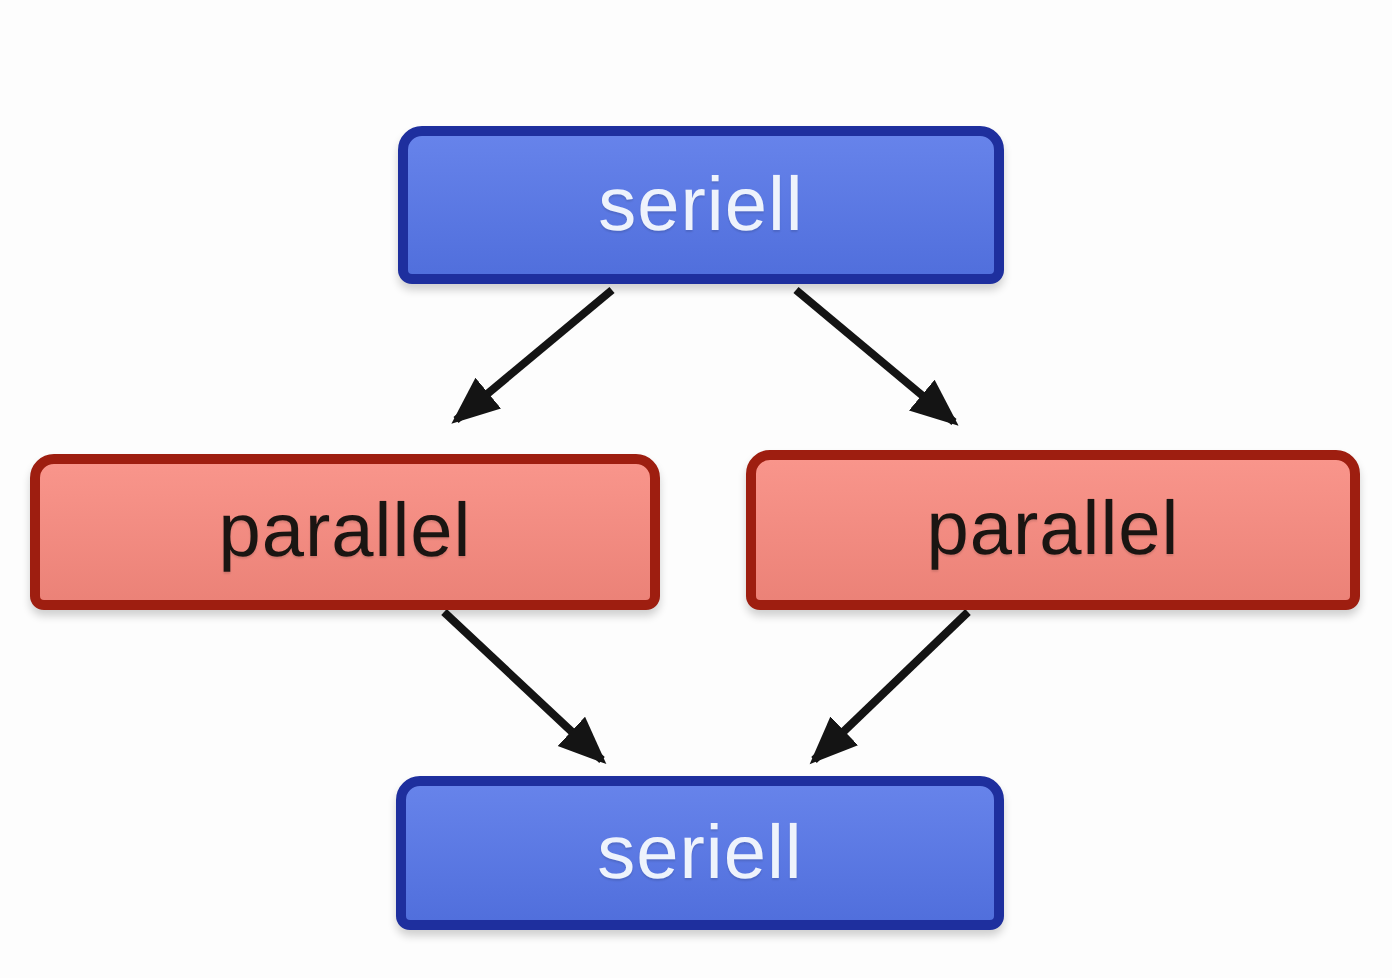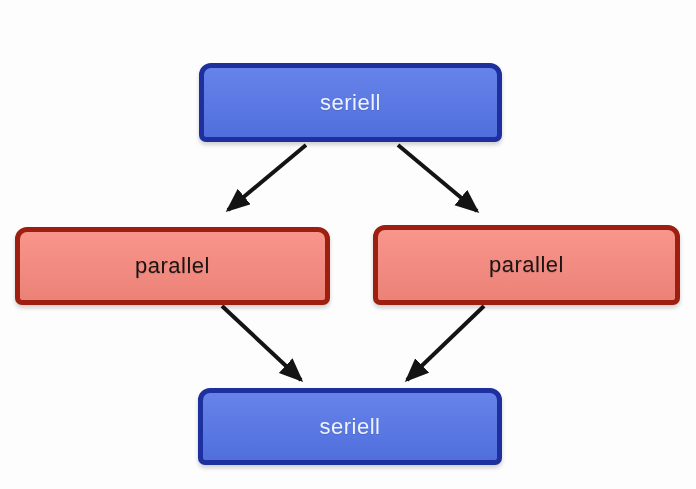--- a/index.html
+++ b/index.html
@@ -19,21 +19,21 @@
     box-sizing: border-box;
     border: 5px solid #000;
     border-radius: 12px 12px 7px 7px;
     display: flex;
     align-items: center;
     justify-content: center;
     background-image: linear-gradient(rgba(255,255,255,0.10), rgba(0,0,0,0.05));
     box-shadow: 0 3px 4px rgba(0,0,0,0.18);
   }
   .node .label {
-    font-size: 22px;
+    font-size: 38px;
     letter-spacing: 0.5px;
     line-height: 1;
     text-shadow: 0 1px 1px rgba(0,0,0,0.12);
     user-select: none;
   }
   #arrow-layer {
     position: absolute;
     left: 0;
     top: 0;
     width: 696px;

